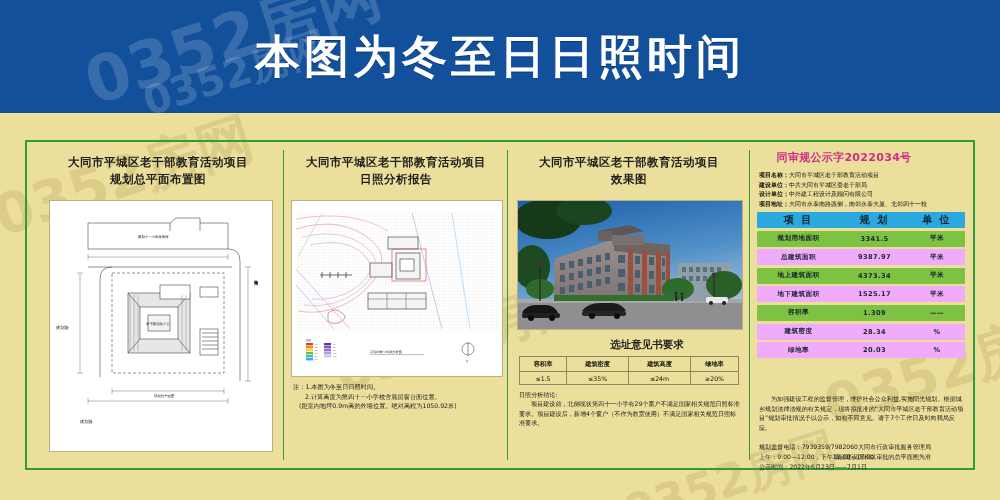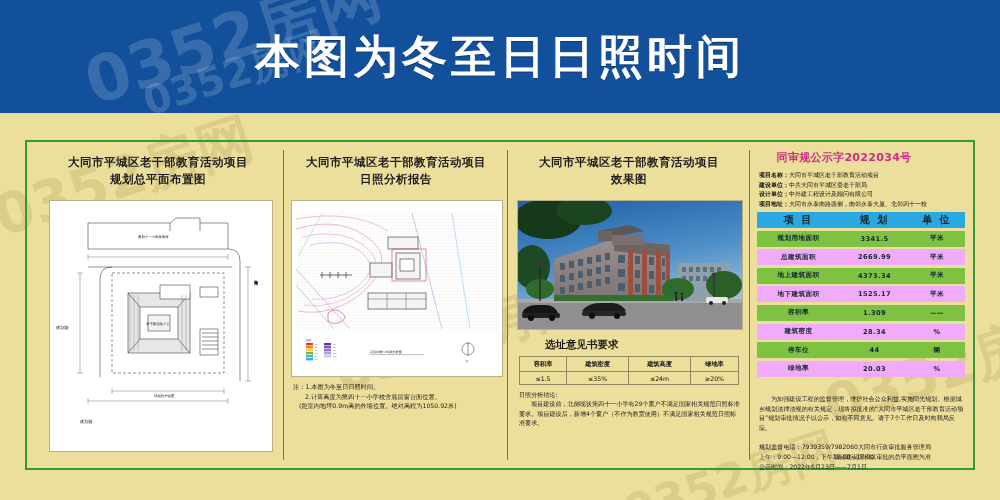--- a/index.html
+++ b/index.html
@@ -65,21 +65,21 @@
   }
   .note div{white-space:nowrap;}
 
   
   #panel3{left:482px;width:240px;}
   #panel3 .render{
     position:absolute;left:8px;top:58px;width:224px;height:128px;
     border:1px solid #b9b08a;overflow:hidden;background:#6aa3d6;
   }
   .sect-title{
-    position:absolute;left:0;right:0;top:196px;
+    position:absolute;left:0;right:0;top:196px;text-align:center;
     font-size:10.5px;font-weight:bold;color:#1c1c1c;padding-left:36px;
   }
   .mini-table{
     position:absolute;left:10px;top:214px;width:220px;
     border-collapse:collapse;font-size:6.2px;color:#111;
   }
   .mini-table td{
     border:1px solid #8e8761;text-align:center;padding:2.5px 0;
     background:transparent;
   }
@@ -523,21 +523,21 @@
           <span class="c3">单  位</span>
         </div>
 
         <div class="brow g">
           <span class="c1">规划用地面积</span>
           <span class="c2">3341.5</span>
           <span class="c3">平米</span>
         </div>
         <div class="brow b">
           <span class="c1">总建筑面积</span>
-          <span class="c2">2669.99</span>
+          <span class="c2">9387.97</span>
           <span class="c3">平米</span>
         </div>
         <div class="brow g">
           <span class="c1">地上建筑面积</span>
           <span class="c2">4373.34</span>
           <span class="c3">平米</span>
         </div>
         <div class="brow b">
           <span class="c1">地下建筑面积</span>
           <span class="c2">1525.17</span>
@@ -546,25 +546,20 @@
         <div class="brow g">
           <span class="c1">容积率</span>
           <span class="c2">1.309</span>
           <span class="c3">——</span>
         </div>
         <div class="brow b">
           <span class="c1">建筑密度</span>
           <span class="c2">28.34</span>
           <span class="c3">%</span>
         </div>
-        <div class="brow g">
-          <span class="c1">停车位</span>
-          <span class="c2">44</span>
-          <span class="c3">辆</span>
-        </div>
         <div class="brow b">
           <span class="c1">绿地率</span>
           <span class="c2">20.03</span>
           <span class="c3">%</span>
         </div>
       </div>
 
       <div class="para">
         <div class="ind">为加强建设工程的监督管理，维护社会公众利益,实施阳光规划。根据城乡规划法律法规的有关规定，现将拟批准的“大同市平城区老干部教育活动项目”规划审批情况予以公示，如有不同意见。请于7个工作日及时向我局反应。</div>
       </div>

